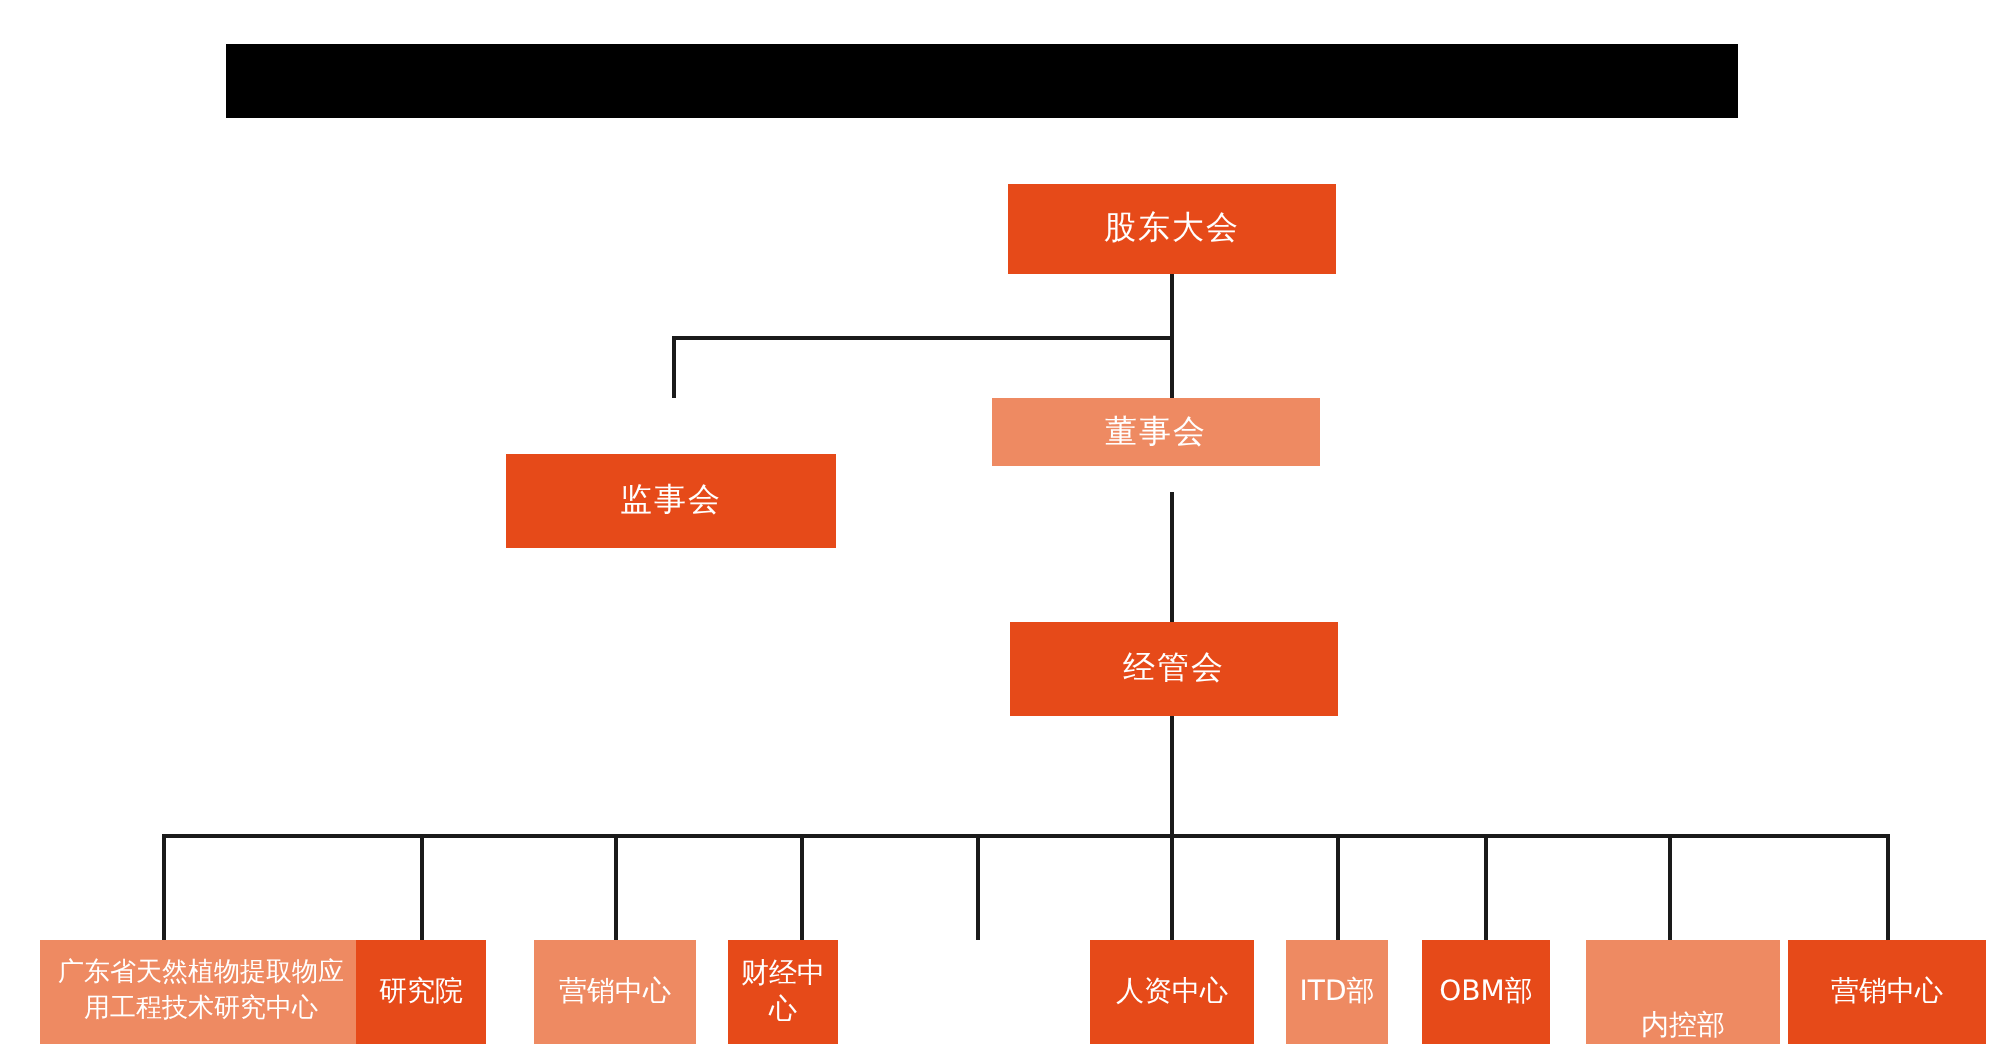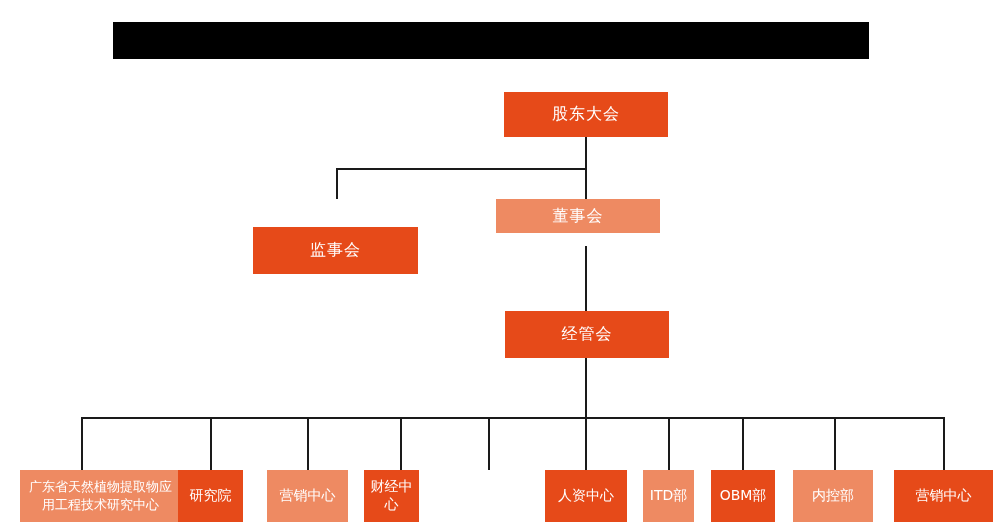--- a/index.html
+++ b/index.html
@@ -86,20 +86,20 @@
   </div>
   <div class="node primary dept" style="left:545px;width:82px;text-align:right;">
     <span>人资中心</span>
   </div>
   <div class="node secondary dept" style="left:643px;width:51px;text-align:right;">
     <span>ITD部</span>
   </div>
   <div class="node primary dept" style="left:711px;width:64px;">
     <span>OBM部</span>
   </div>
-  <div class="node secondary dept" style="left:793px;width:80px;">
+  <div class="node secondary dept" style="left:793px;width:97px;align-items:flex-end;">
     <span>内控部</span>
   </div>
   <div class="node primary dept" style="left:894px;width:99px;">
     <span>营销中心</span>
   </div>
 
 </div>
 
 </body></html>

